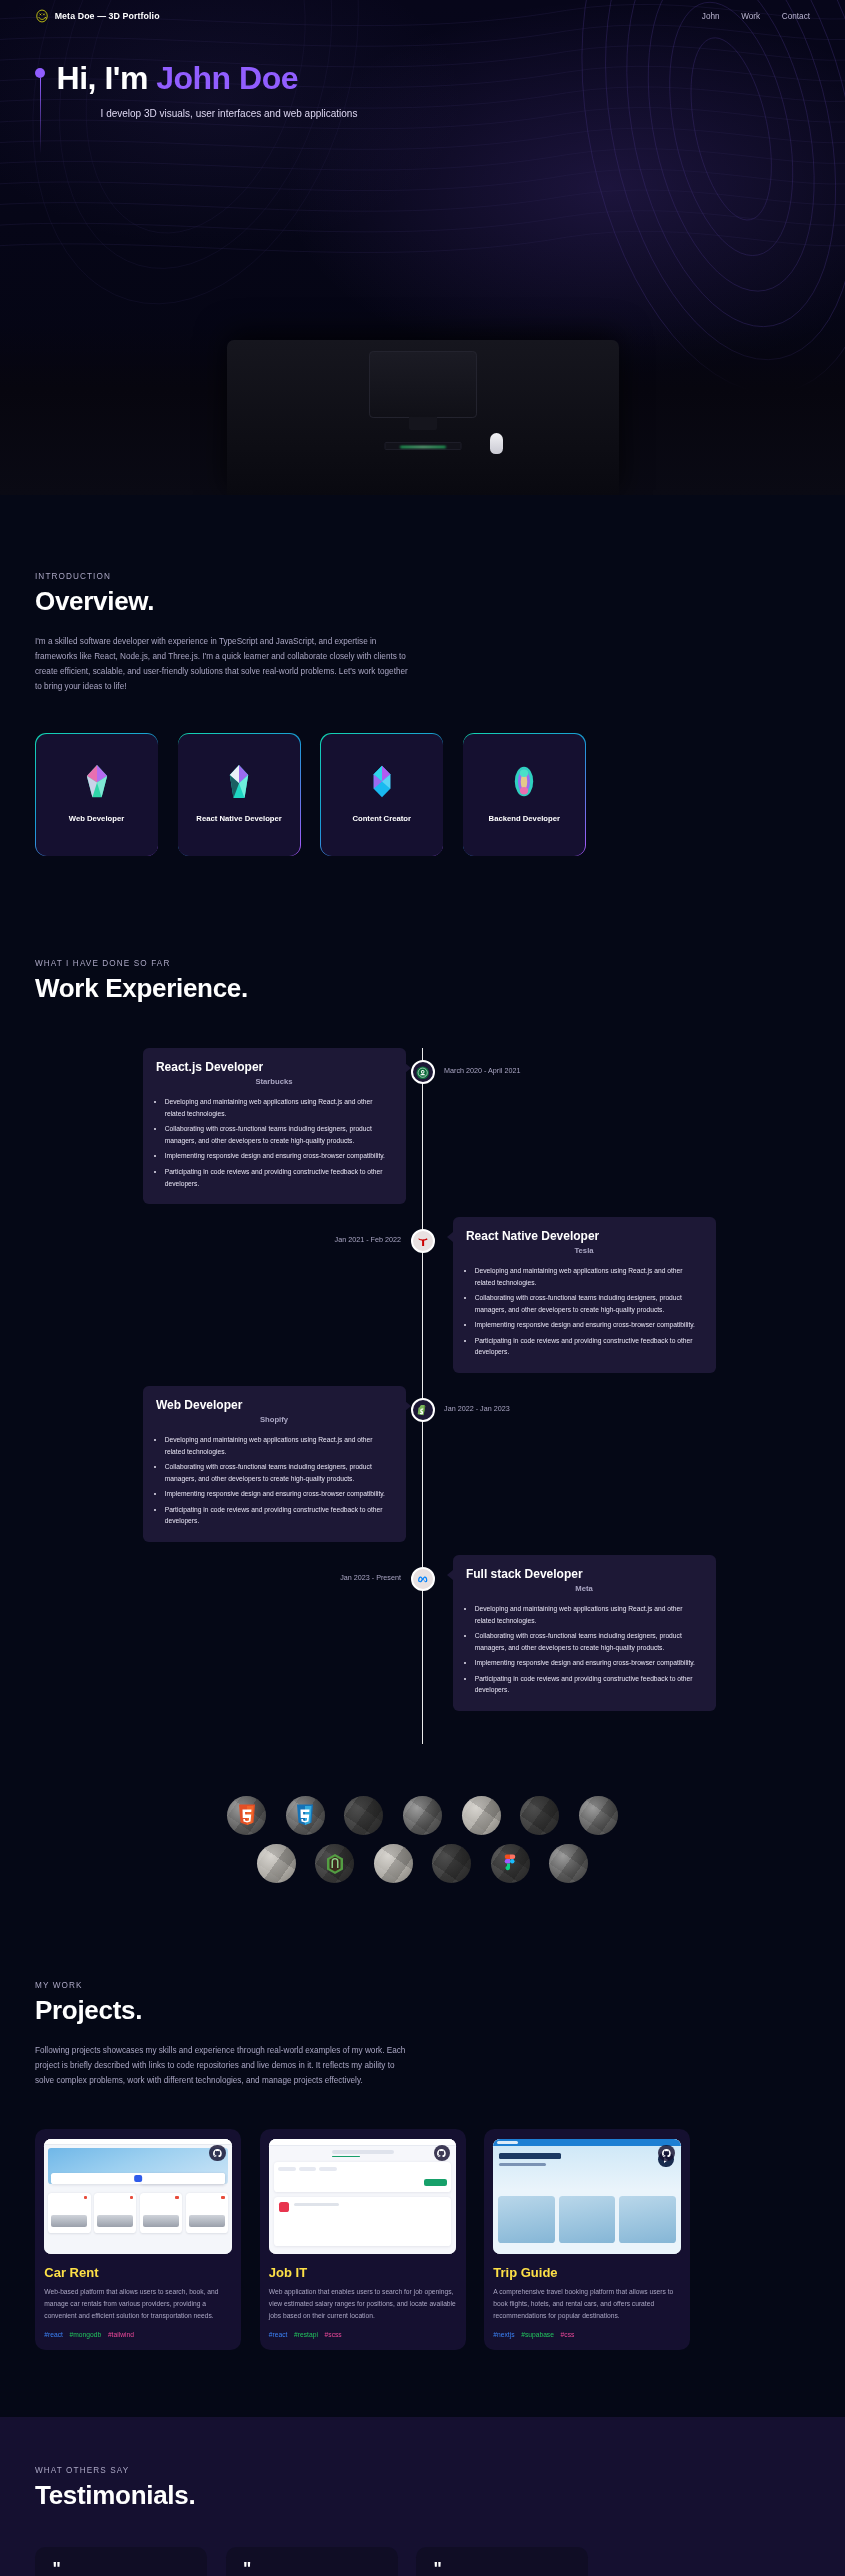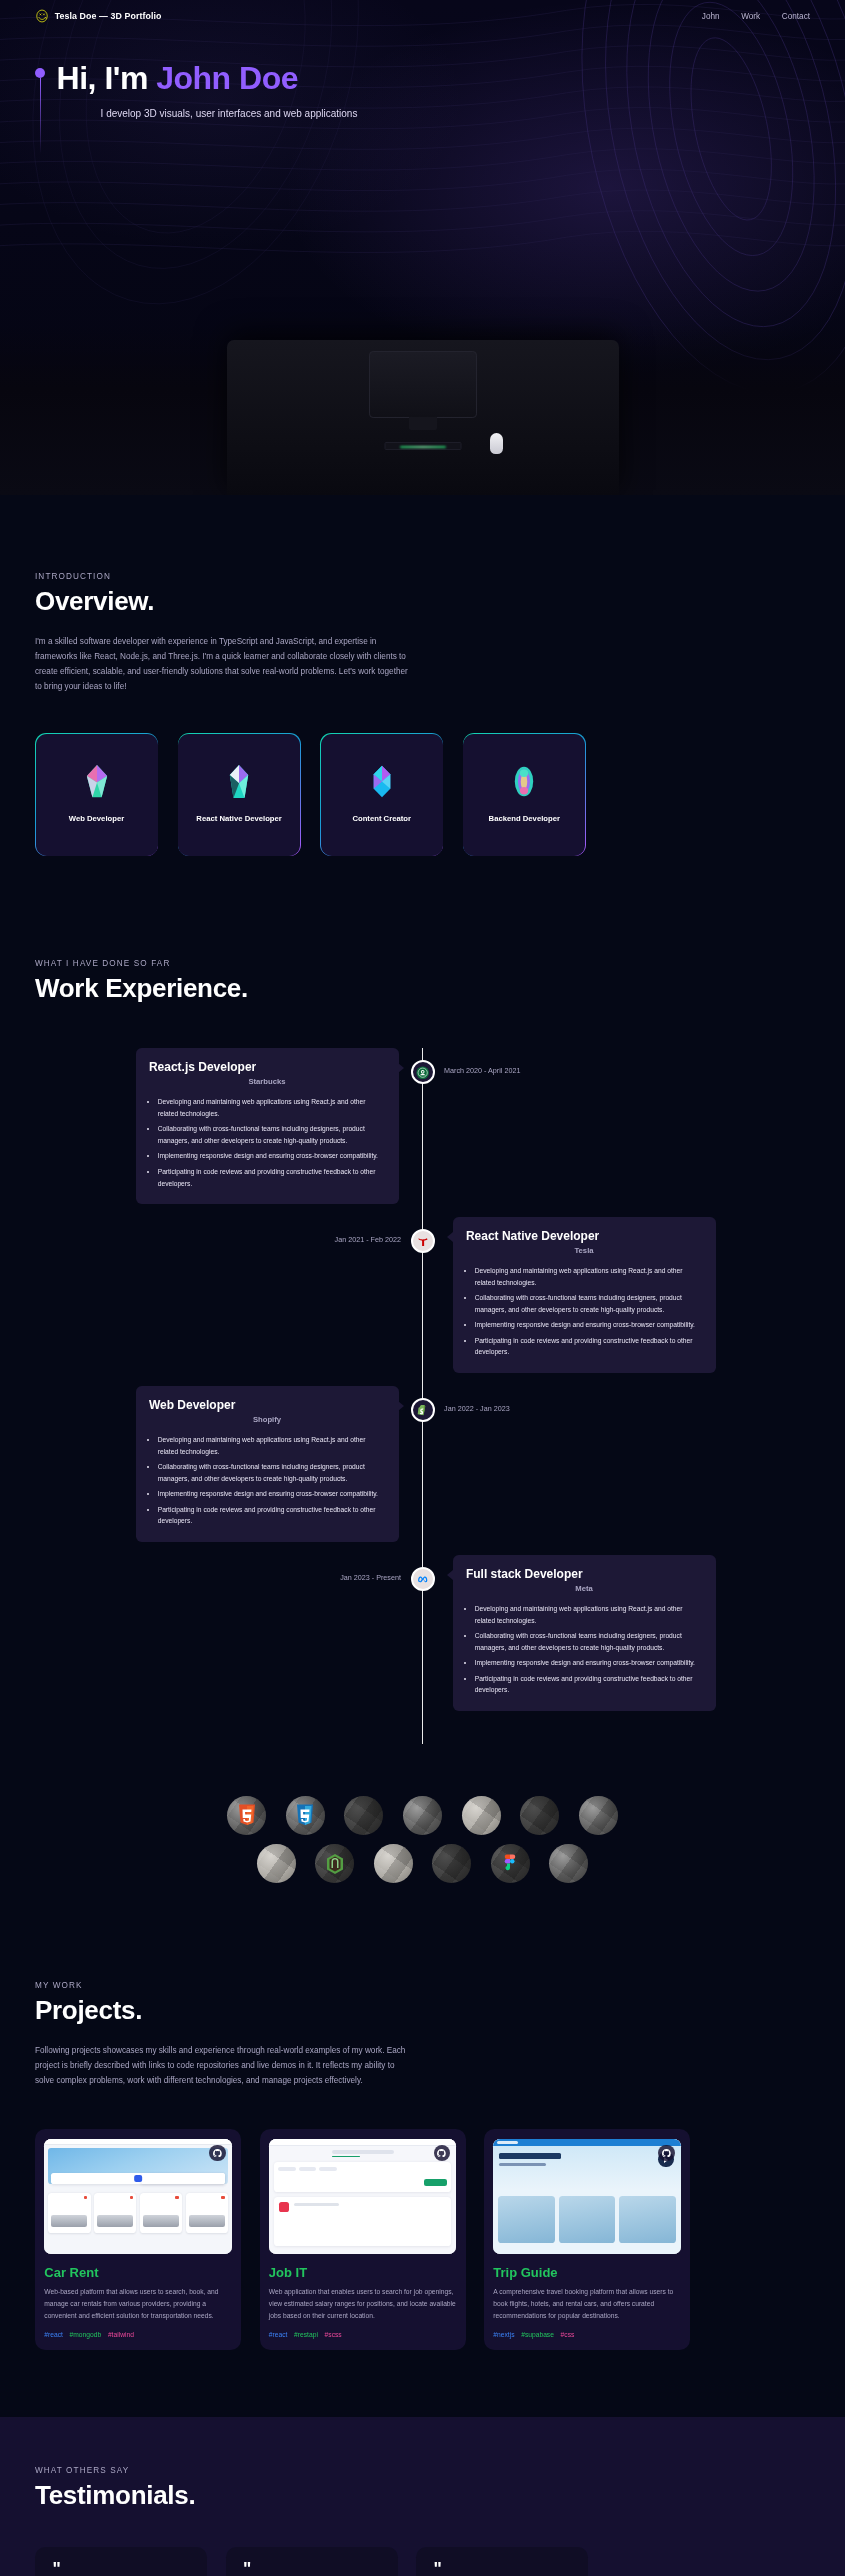--- a/index.html
+++ b/index.html
@@ -126,21 +126,21 @@
   }
 
   
   .experience{background:#050816;padding-top:57px;padding-bottom:20.6px;}
   .timeline{position:relative;margin-top:44px;padding-bottom:20.6px;}
   .tl-axis{
     position:absolute;left:50%;top:0;bottom:0;width:1.5px;margin-left:-0.8px;
     background:#ffffff;opacity:.92;
   }
   .tl-row{position:relative;display:flex;align-items:flex-start;min-height:108px;margin-bottom:12.4px;}
-  .tl-row.left .tl-card{margin-left:auto;margin-right:24px;}
+  .tl-row.left .tl-card{margin-left:auto;margin-right:17px;}
   .tl-row.right{flex-direction:row-reverse;}
   .tl-row.right .tl-card{margin-right:auto;margin-left:30px;}
   .tl-half{width:calc(50% - 0px);display:flex;}
   .tl-card{
     width:263px;background:#1d1836;border-radius:5.7px;padding:12.4px 13.4px 11.3px;
     position:relative;
   }
   .tl-card:before{
     content:"";position:absolute;top:15.5px;width:0;height:0;
     border-top:5.7px solid transparent;border-bottom:5.7px solid transparent;
@@ -229,21 +229,21 @@
   .shot-c{position:absolute;inset:0;background:#eaf4fb;}
   .shot-c .tb{position:absolute;left:0;right:0;top:0;height:7.7px;background:#1d7fd3;}
   .shot-c .tb:after{content:"";position:absolute;left:4.1px;top:2.1px;width:20.6px;height:3.6px;background:rgba(255,255,255,.85);border-radius:1.5px;}
   .shot-c .hero{position:absolute;left:0;right:0;top:7.7px;height:44px;background:linear-gradient(180deg,#cfe8f7,#eaf4fb);}
   .shot-c .hero b{position:absolute;left:6.2px;top:7.2px;width:62px;height:5.7px;background:#1c3a63;border-radius:1.5px;display:block;}
   .shot-c .hero i{position:absolute;left:6.2px;top:16.5px;width:47px;height:3.6px;background:#7b93b4;border-radius:1.5px;display:block;}
   .shot-c .play{position:absolute;right:7.2px;top:13.4px;width:15.5px;height:15.5px;border-radius:50%;background:#182c4f;}
   .shot-c .play:after{content:"";position:absolute;left:5.7px;top:4.6px;border-left:4.6px solid #fff;border-top:3.1px solid transparent;border-bottom:3.1px solid transparent;}
   .shot-c .grid{position:absolute;left:5.2px;right:5.2px;top:57px;display:flex;gap:3.6px;}
   .shot-c .grid span{flex:1;height:47px;border-radius:3.6px;background:linear-gradient(170deg,#b9d7ea,#85b6d6);display:block;}
-  .proj-title{margin-top:11.3px;font-size:13px;font-weight:800;color:#22c55e;}
+  .proj-title{margin-top:11.3px;font-size:13px;font-weight:800;color:#fde047;}
   .proj-desc{margin-top:6.2px;font-size:6.7px;line-height:1.75;color:#aaa6c3;}
   .proj-tags{margin-top:9.3px;display:flex;gap:6.7px;flex-wrap:wrap;}
   .proj-tags span{font-size:6.7px;font-weight:500;}
 
   
   .testimonials{
     background:#151030;padding:49px 35px 57px;
   }
   .tst-row{display:flex;gap:18.5px;margin-top:36px;}
   .tst-card{
@@ -297,21 +297,21 @@
     </div>
 
     <nav class="nav">
       <div class="nav-left">
         <svg class="logo-smiley" viewBox="0 0 40 40">
           <ellipse cx="20" cy="20" rx="15" ry="17" fill="none" stroke="#e8e80f" stroke-width="2.2"></ellipse>
           <path d="M13 13 L18 18 M18 13 L13 18" stroke="#e8e80f" stroke-width="1.9" fill="none"></path>
           <path d="M23 13 L28 18 M28 13 L23 18" stroke="#e8e80f" stroke-width="1.9" fill="none"></path>
           <path d="M11 24 C15 32 26 32 30 23 L32 27" stroke="#e8e80f" stroke-width="2.2" fill="none" stroke-linecap="round"></path>
         </svg>
-        <span class="brand">Tesla Doe — 3D Portfolio</span>
+        <span class="brand">Meta Doe — 3D Portfolio</span>
       </div>
       <div class="nav-links">
         <a href="#">John</a>
         <a href="#">Work</a>
         <a href="#">Contact</a>
       </div>
     </nav>
 
     <div class="hero-copy">
       <div class="hero-rail">

